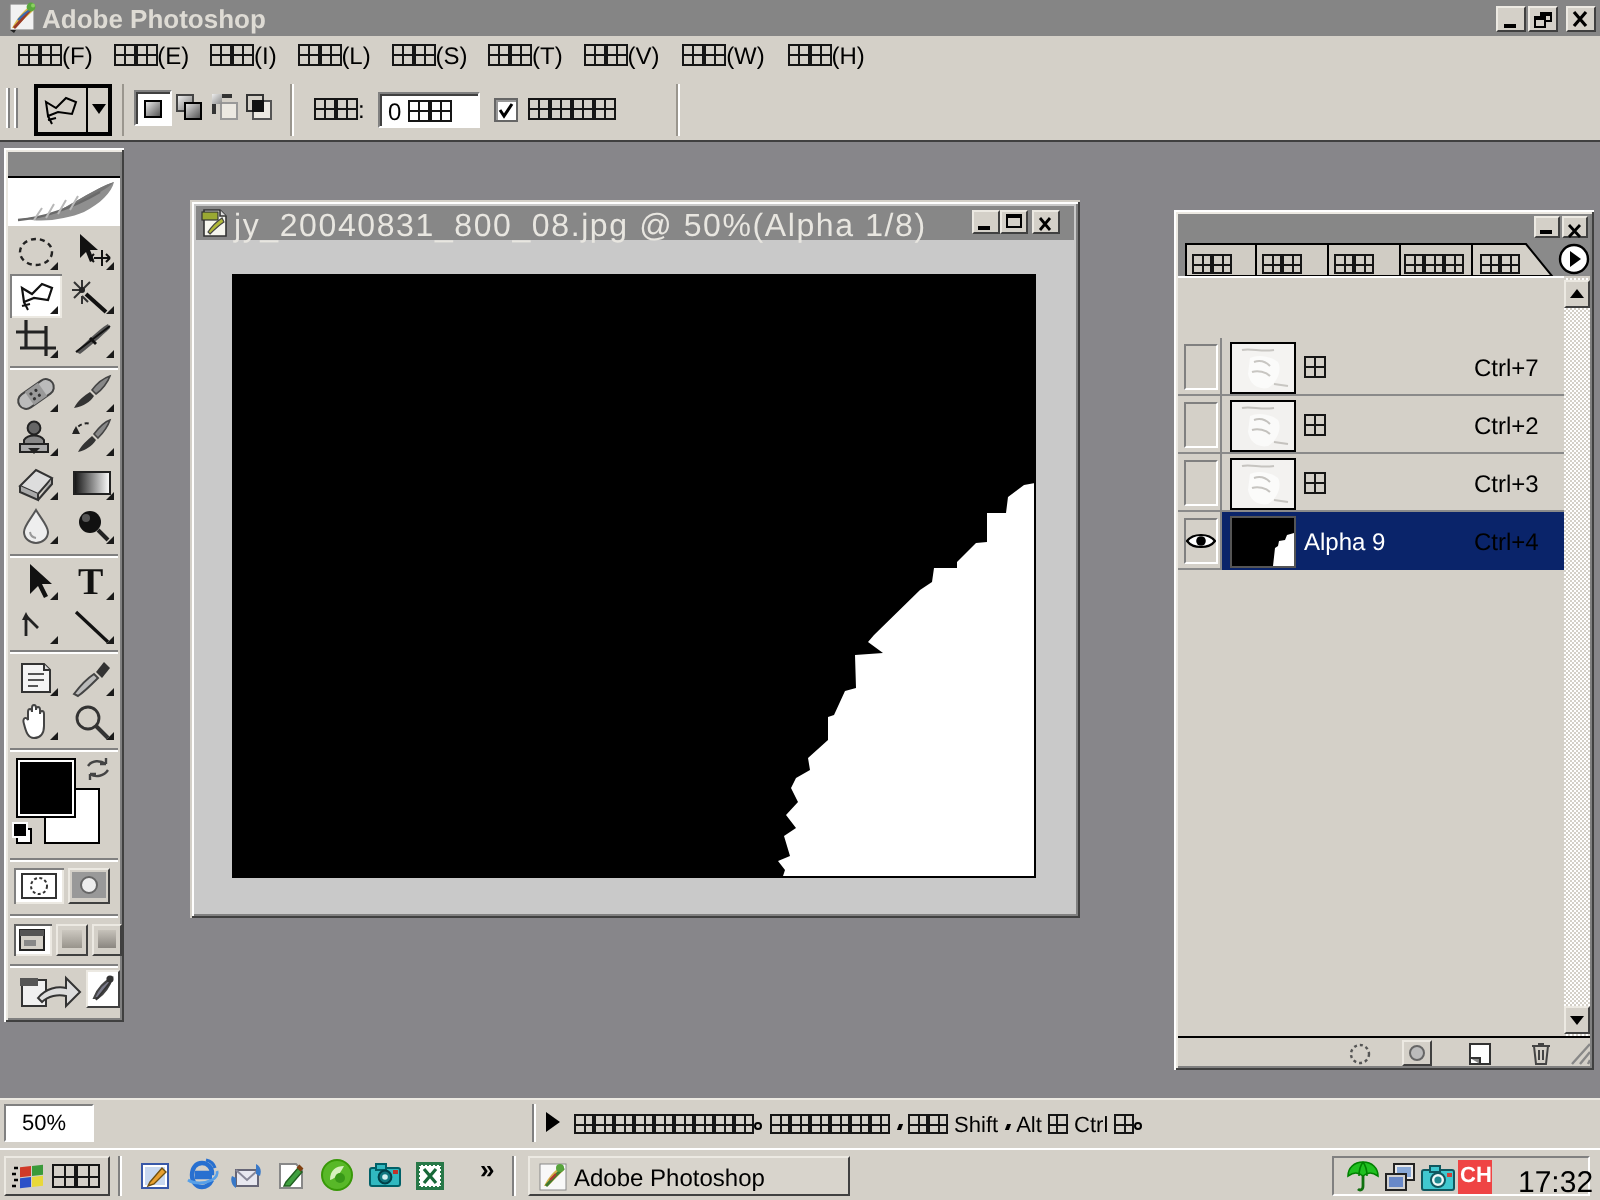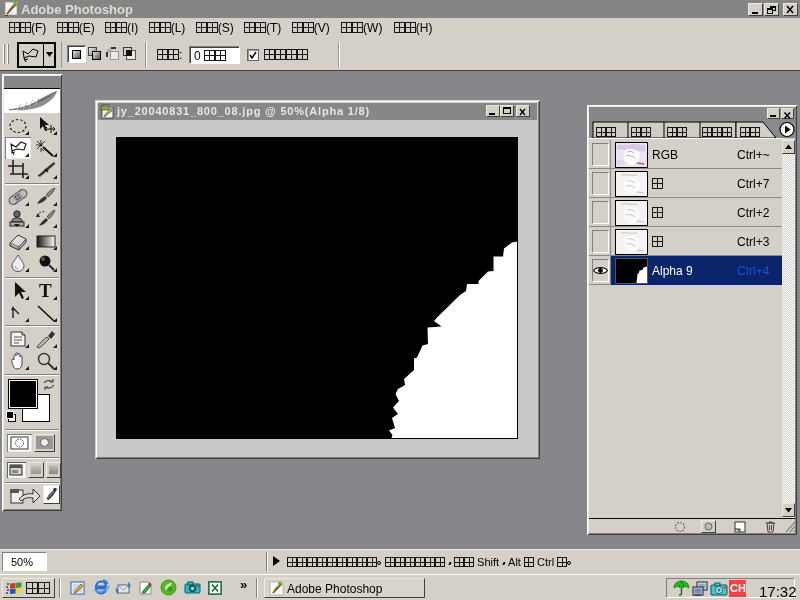--- a/index.html
+++ b/index.html
@@ -283,21 +283,21 @@
 </div>
 
 <div class="abs" style="left:95px;top:100px;width:445px;height:359px;background:#c9c9c9;box-shadow:inset 1px 1px 0 #d4d0c8,inset -1px -1px 0 #404040,inset 2px 2px 0 #fff,inset -2px -2px 0 #808080">
   <div class="abs" style="left:3px;top:3px;width:439px;height:17px;background:#878787">
     <svg class="abs" style="left:2px;top:1px" width="15" height="15" viewBox="0 0 15 15">
       <path d="M2 1 L10 1 L13 4 L13 14 L2 14 Z" fill="#f6f6ee" stroke="#333" stroke-width="0.8"></path>
       <path d="M10 1 L10 4 L13 4" fill="#ddd" stroke="#333" stroke-width="0.8"></path>
       <rect x="1" y="2" width="8" height="4" fill="#9aa832" stroke="#333" stroke-width="0.6"></rect>
       <path d="M4 12 C6 9 8 7 11 5 L12 7 C9 9 7 11 5 13 Z" fill="#b0b838" stroke="#444" stroke-width="0.6"></path>
     </svg>
-    <span class="abs" style="left:19px;top:2px;font-size:11px;font-weight:bold;color:#e8e6e0;letter-spacing:0.8px">jy_20040831_800_08.jpg @ 50%(Alpha 1/8)</span>
+    <span class="abs" style="left:19px;top:2px;font-size:16px;font-weight:normal;color:#e8e6e0;letter-spacing:0.8px">jy_20040831_800_08.jpg @ 50%(Alpha 1/8)</span>
     <div class="abs btn3d" style="left:388px;top:2px;width:14px;height:12px">
         <div class="abs" style="left:2px;top:7px;width:6px;height:2px;background:#000"></div>
       </div>
     <div class="abs btn3d" style="left:402px;top:2px;width:14px;height:12px">
         <div class="abs" style="left:2px;top:1px;width:8px;height:7px;border:1px solid #000;border-top-width:2px"></div>
       </div>
     <div class="abs btn3d" style="left:418px;top:2px;width:14px;height:12px"><svg width="12" height="10" viewBox="0 0 12 10">
           <path d="M3 2 L8 8 M8 2 L3 8" stroke="#000" stroke-width="1.4"></path>
         </svg></div>
   </div>
@@ -329,35 +329,20 @@
     <path d="M196 5.5 L201.5 9.5 L196 13.5 Z" fill="#000"></path>
   </svg>
   <span class="abs" style="left:9px;top:20px"><span class="c" style="width:10px;height:10px"></span><span class="c" style="width:10px;height:10px"></span></span>
   <span class="abs" style="left:44px;top:20px"><span class="c" style="width:10px;height:10px"></span><span class="c" style="width:10px;height:10px"></span></span>
   <span class="abs" style="left:80px;top:20px"><span class="c" style="width:10px;height:10px"></span><span class="c" style="width:10px;height:10px"></span></span>
   <span class="abs" style="left:115px;top:20px"><span class="c" style="width:10px;height:10px"></span><span class="c" style="width:10px;height:10px"></span><span class="c" style="width:10px;height:10px"></span></span>
   <span class="abs" style="left:153px;top:20px"><span class="c" style="width:10px;height:10px"></span><span class="c" style="width:10px;height:10px"></span></span>
 
   <div class="abs" style="left:2px;top:33px;width:193px;height:380px;background:#d4d0c8;border-top:1px solid #fff"></div>
 
-  <div class="abs" style="left:2px;top:35px;width:193px;height:29px;border-bottom:1px solid #8a8a8a">
-    <div class="abs sunken" style="left:3px;top:3px;width:17px;height:23px;background:#d4d0c8"></div>
-    <div class="abs" style="left:21px;top:0;width:1px;height:29px;background:#878787"></div>
-    <svg class="abs" style="left:26px;top:2px" width="33" height="26" viewBox="0 0 33 26">
-      <rect x="0" y="0" width="33" height="26" fill="#000"></rect>
-        <rect x="1" y="1" width="31" height="24" fill="#ece4f0"></rect>
-      <path d="M2 3 C8 2 14 4 18 2 L30 3 L30 10 C24 8 18 11 12 9 C8 8 4 6 2 8 Z" fill="#d8c8ea"></path>
-      <path d="M10 8 C14 6 20 7 24 10 C26 14 24 20 19 23 C14 24 10 21 9 16 Z" fill="#fdfdfd"></path>
-      <path d="M12 10 C14 9 17 9 19 11 M11 14 C14 13 18 14 20 16" stroke="#b8a8c8" fill="none"></path>
-      <path d="M22 21 L29 22" stroke="#c06040" stroke-width="1.5"></path>
-      <path d="M2 18 C6 16 9 18 11 22 L2 24 Z" fill="#e0d4ec"></path>
-    </svg>
-    <span class="abs" style="left:63px;top:8px;font-size:12px">RGB</span>
-    <span class="abs" style="left:148px;top:8px;font-size:12px">Ctrl+~</span>
-  </div>
   <div class="abs" style="left:2px;top:64px;width:193px;height:29px;border-bottom:1px solid #8a8a8a">
     <div class="abs sunken" style="left:3px;top:3px;width:17px;height:23px;background:#d4d0c8"></div>
     <div class="abs" style="left:21px;top:0;width:1px;height:29px;background:#878787"></div>
     <svg class="abs" style="left:26px;top:2px" width="33" height="26" viewBox="0 0 33 26">
       <rect x="0" y="0" width="33" height="26" fill="#000"></rect>
         <rect x="1" y="1" width="31" height="24" fill="#f4f3f1"></rect>
       <path d="M10 8 C14 6 20 7 24 10 C26 14 24 20 19 23 C14 24 10 21 9 16 Z" fill="#fbfbfa"></path>
       <path d="M6 4 C10 3 16 5 22 4 M12 10 C15 9 18 10 20 12 M11 15 C14 14 18 15 20 17 M22 21 L29 22" stroke="#c8c6c2" fill="none"></path>
     </svg>
     <span class="abs" style="left:63px;top:8px"><span class="c"></span></span>
@@ -396,21 +381,21 @@
         </svg>
     </div>
     <div class="abs" style="left:21px;top:0;width:1px;height:29px;background:#878787"></div>
     <div class="abs" style="left:22px;top:0;width:171px;height:29px;background:#0a246a"></div>
     <svg class="abs" style="left:26px;top:2px" width="33" height="26" viewBox="0 0 33 26">
       <rect x="0" y="0" width="33" height="26" fill="#000"></rect>
       <polygon fill="#fff" points="32,8.5 28.5,9.5 27.5,12 24.5,12.5 24,15 22.5,16 21.5,25 32,25"></polygon>
       <rect x="0.5" y="0.5" width="32" height="25" fill="none" stroke="#555"></rect>
     </svg>
     <span class="abs" style="left:63px;top:8px;font-size:12px;color:#fff">Alpha 9</span>
-    <span class="abs" style="left:148px;top:8px;font-size:12px;color:#1d4ed8">Ctrl+4</span>
+    <span class="abs" style="left:148px;top:8px;font-size:12px;color:#000000">Ctrl+4</span>
   </div>
 
   <div class="abs" style="left:195px;top:34px;width:13px;height:379px;background-color:#d4d0c8;background-image:linear-gradient(45deg,#fff 25%,transparent 25%,transparent 75%,#fff 75%),linear-gradient(45deg,#fff 25%,transparent 25%,transparent 75%,#fff 75%);background-position:0 0,1px 1px;background-size:2px 2px"></div>
   <div class="abs btn3d" style="left:195px;top:35px;width:13px;height:14px"><svg width="11" height="12" viewBox="0 0 11 12">
         <path d="M5.5 3.5 L9 8 L2 8 Z" fill="#000"></path>
       </svg></div>
   <div class="abs btn3d" style="left:195px;top:398px;width:13px;height:14px"><svg width="11" height="12" viewBox="0 0 11 12">
         <path d="M5.5 8.5 L2 4 L9 4 Z" fill="#000"></path>
       </svg></div>
 

